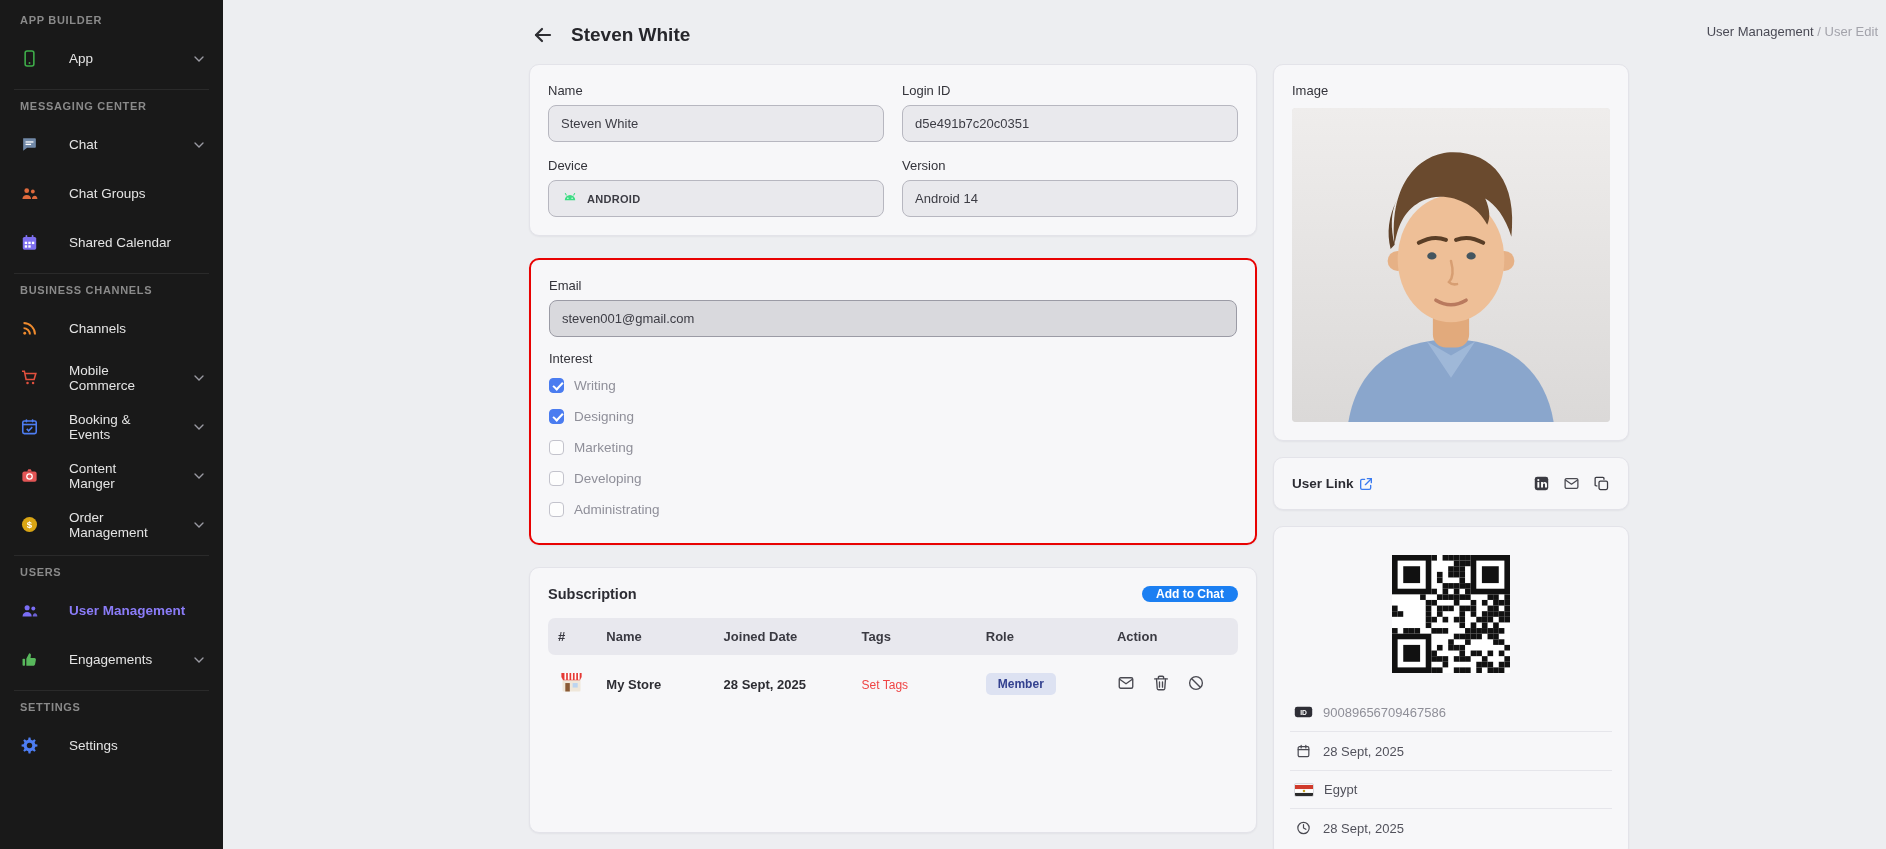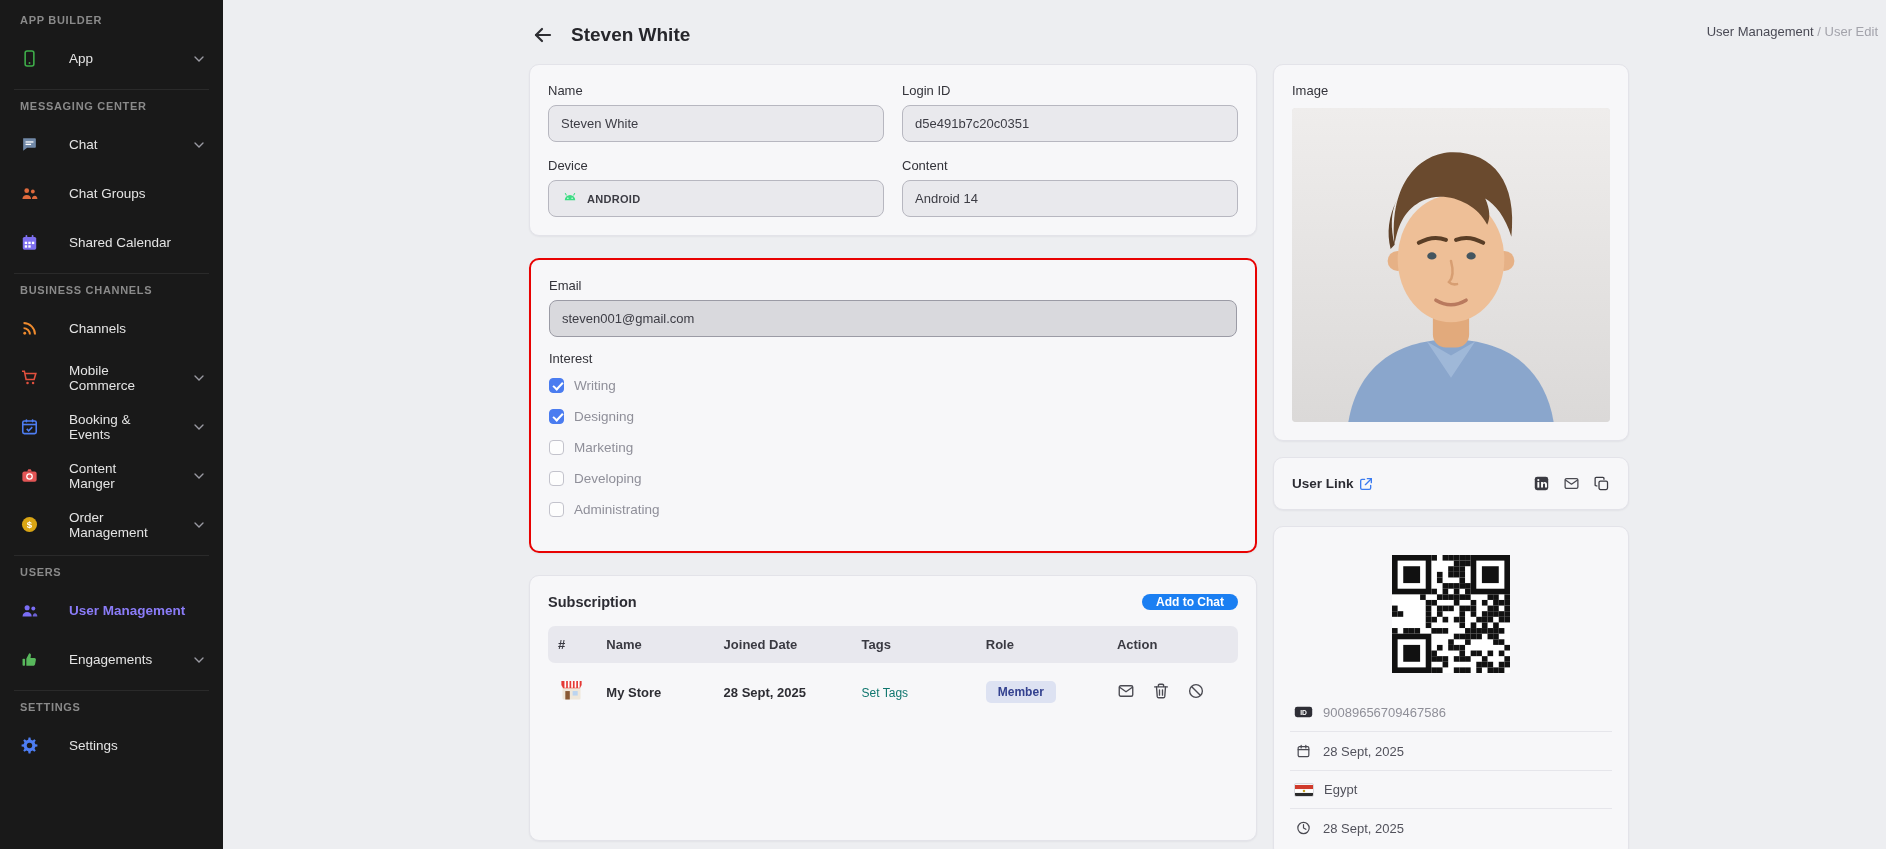--- a/index.html
+++ b/index.html
@@ -46,42 +46,42 @@
   .grid2 { display:grid; grid-template-columns:1fr 1fr; column-gap:18px; row-gap:16px; }
   .field label { display:block; font-size:13px; color:#33333a; margin-bottom:7px; }
   .input { width:100%; height:37px; background:#e9e9ed; border:1px solid #b7b7c0; border-radius:8px; padding:0 12px; font-size:13px; color:#3c3c44; font-family:"Liberation Sans",sans-serif; outline:none; }
   .device-box { display:flex; align-items:center; gap:8px; font-size:11px; font-weight:700; letter-spacing:.3px; color:#3c3c44; cursor:default; }
   .device-box svg { width:18px; height:18px; }
   .email-input { background:#d9d9dd; border-color:#9b9ba5; }
 
   
   .interest-head { font-size:13px; color:#33333a; margin:14px 0 12px; }
   .interest-row { display:flex; align-items:center; gap:10px; margin-bottom:16px; cursor:pointer; }
-  .interest-row:last-child { margin-bottom:16px; }
+  .interest-row:last-child { margin-bottom:8px; }
   .cb { width:15px; height:15px; border-radius:4px; border:1.5px solid #c3c3cc; background:#fdfdfd; position:relative; flex-shrink:0; }
   .cb.checked { background:#4a7cf0; border-color:#4a7cf0; }
   .cb.checked::after { content:""; position:absolute; left:4.5px; top:1px; width:4px; height:8px; border:solid #fff; border-width:0 2px 2px 0; transform:rotate(43deg); }
   .interest-text { font-size:13.5px; color:#8f8f99; }
 
   
   .sub-card { min-height:266px; }
   .sub-head { display:flex; justify-content:space-between; align-items:center; margin-bottom:16px; }
   .sub-title { font-size:14.5px; font-weight:700; color:#2c2c33; }
   .btn-primary { background:var(--accent,#1b7ff2); color:#fff; border:none; border-radius:8px; font-size:12px; font-weight:700; padding:1px 14px; cursor:pointer; font-family:"Liberation Sans",sans-serif; }
   table { width:100%; border-collapse:collapse; }
   thead th { background:#e8e8ee; font-size:13px; font-weight:700; color:#3a3a42; text-align:left; padding:11px 10px; }
   thead th:first-child { border-radius:7px 0 0 7px; }
   thead th:last-child { border-radius:0 7px 7px 0; }
   tbody td { padding:14px 10px; font-size:13px; color:#2e2e35; vertical-align:middle; }
   .col-num { width:7%; } .col-name { width:17%; } .col-date { width:20%; } .col-tags { width:18%; } .col-role { width:19%; } .col-action { width:19%; }
   .store-avatar { width:27px; height:27px; display:inline-flex; }
   .store-avatar svg { width:27px; height:27px; }
   .cell-name { font-weight:600; color:#2d2d33; }
   .cell-date { font-weight:700; color:#2d2d33; }
-  .link-action { color:#0f766e; font-size:12px; text-decoration:none; cursor:pointer; }
+  .link-action { color:#ef4444; font-size:12px; text-decoration:none; cursor:pointer; }
   .badge { display:inline-block; background:var(--member-badge-bg,#dde2f2); color:var(--member-badge-text,#33418f); font-size:12px; font-weight:600; padding:4px 12px; border-radius:5px; }
   .row-actions { display:inline-flex; gap:17px; align-items:center; }
   .row-actions .icon { width:18px; height:18px; display:inline-flex; cursor:pointer; }
   .row-actions .icon svg { width:18px; height:18px; }
 
   
   .image-card .img-label { font-size:13px; color:#33333a; margin-bottom:10px; }
   .portrait { width:100%; height:314px; border-radius:4px; overflow:hidden; background:#e5e3e1; }
   .portrait svg { width:100%; height:100%; display:block; }
 
@@ -324,21 +324,21 @@
                 <span class="icon"><svg viewBox="0 0 24 24">
                       <path d="M5 15a7 7 0 0 1 14 0z" fill="#3ddc84"></path>
                       <circle cx="9.2" cy="12.3" r=".9" fill="#fff"></circle>
                       <circle cx="14.8" cy="12.3" r=".9" fill="#fff"></circle>
                       <path d="M7 8L5.8 6M17 8l1.2-2" stroke="#3ddc84" stroke-width="1.4" stroke-linecap="round"></path>
                     </svg></span>
                 <span>ANDROID</span>
               </div>
             </div>
             <div class="field">
-              <label>Content</label>
+              <label>Version</label>
               <input class="input" readonly="" value="Android 14" style="">
             </div>
           </div>
         </section>
 
         <section class="card red-highlight">
           <div class="field">
             <label>Email</label>
             <input class="input email-input" readonly="" value="steven001@gmail.com" style="">
           </div>

